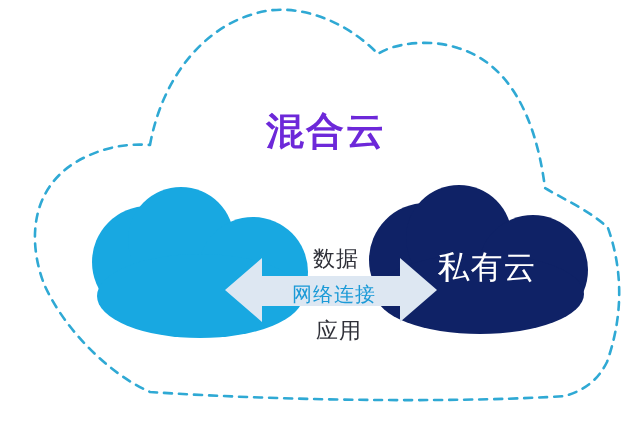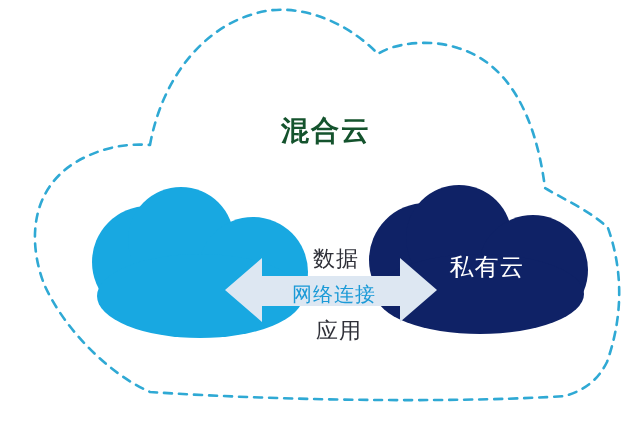--- a/index.html
+++ b/index.html
@@ -23,33 +23,33 @@
   .txt {
     position: absolute;
     transform: translate(-50%, -50%);
     line-height: 1;
     white-space: nowrap;
     user-select: none;
   }
   .title {
     left: 326px;
     top: 131px;
-    font-size: 28px;
+    font-size: 38px;
     font-weight: bold;
     letter-spacing: 2px;
-    color: #14532d;
+    color: #6d28d9;
   }
   .cloud-label {
     font-size: 25px;
     font-weight: 500;
     color: #FFFFFF;
     letter-spacing: 1px;
   }
   .public-label  { left: 176px; top: 268px; }
-  .private-label { left: 487px; top: 267px; font-size: 24px; }
+  .private-label { left: 487px; top: 267px; font-size: 32px; }
   .conn-side {
     font-size: 22px;
     color: #2F3038;
     letter-spacing: 1px;
   }
   .conn-top    { left: 336px; top: 259px; }
   .conn-bottom { left: 339px; top: 331px; }
   .conn-mid {
     left: 334px;
     top: 294px;

